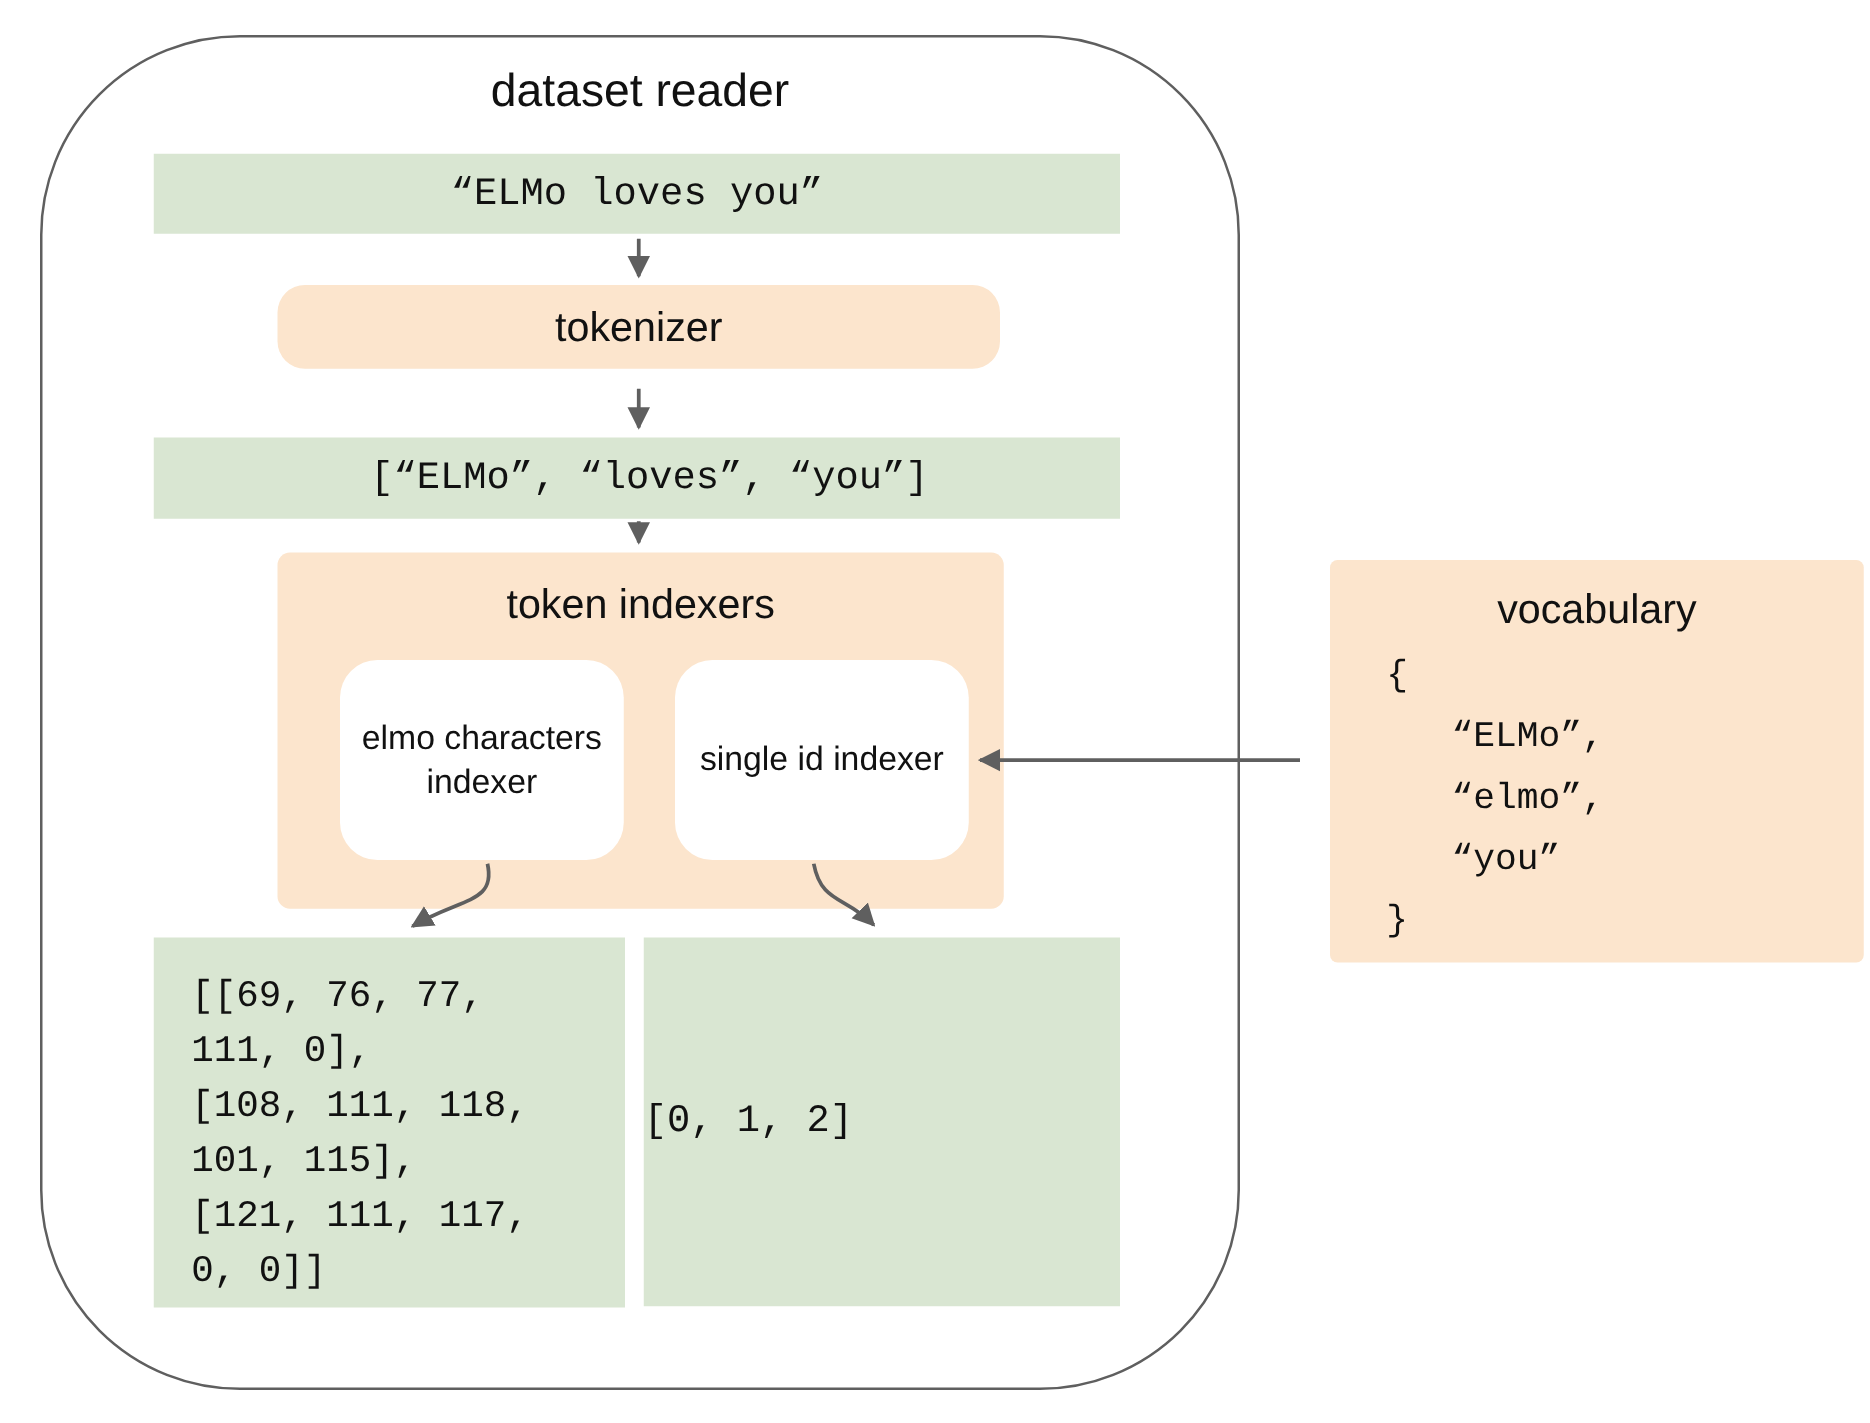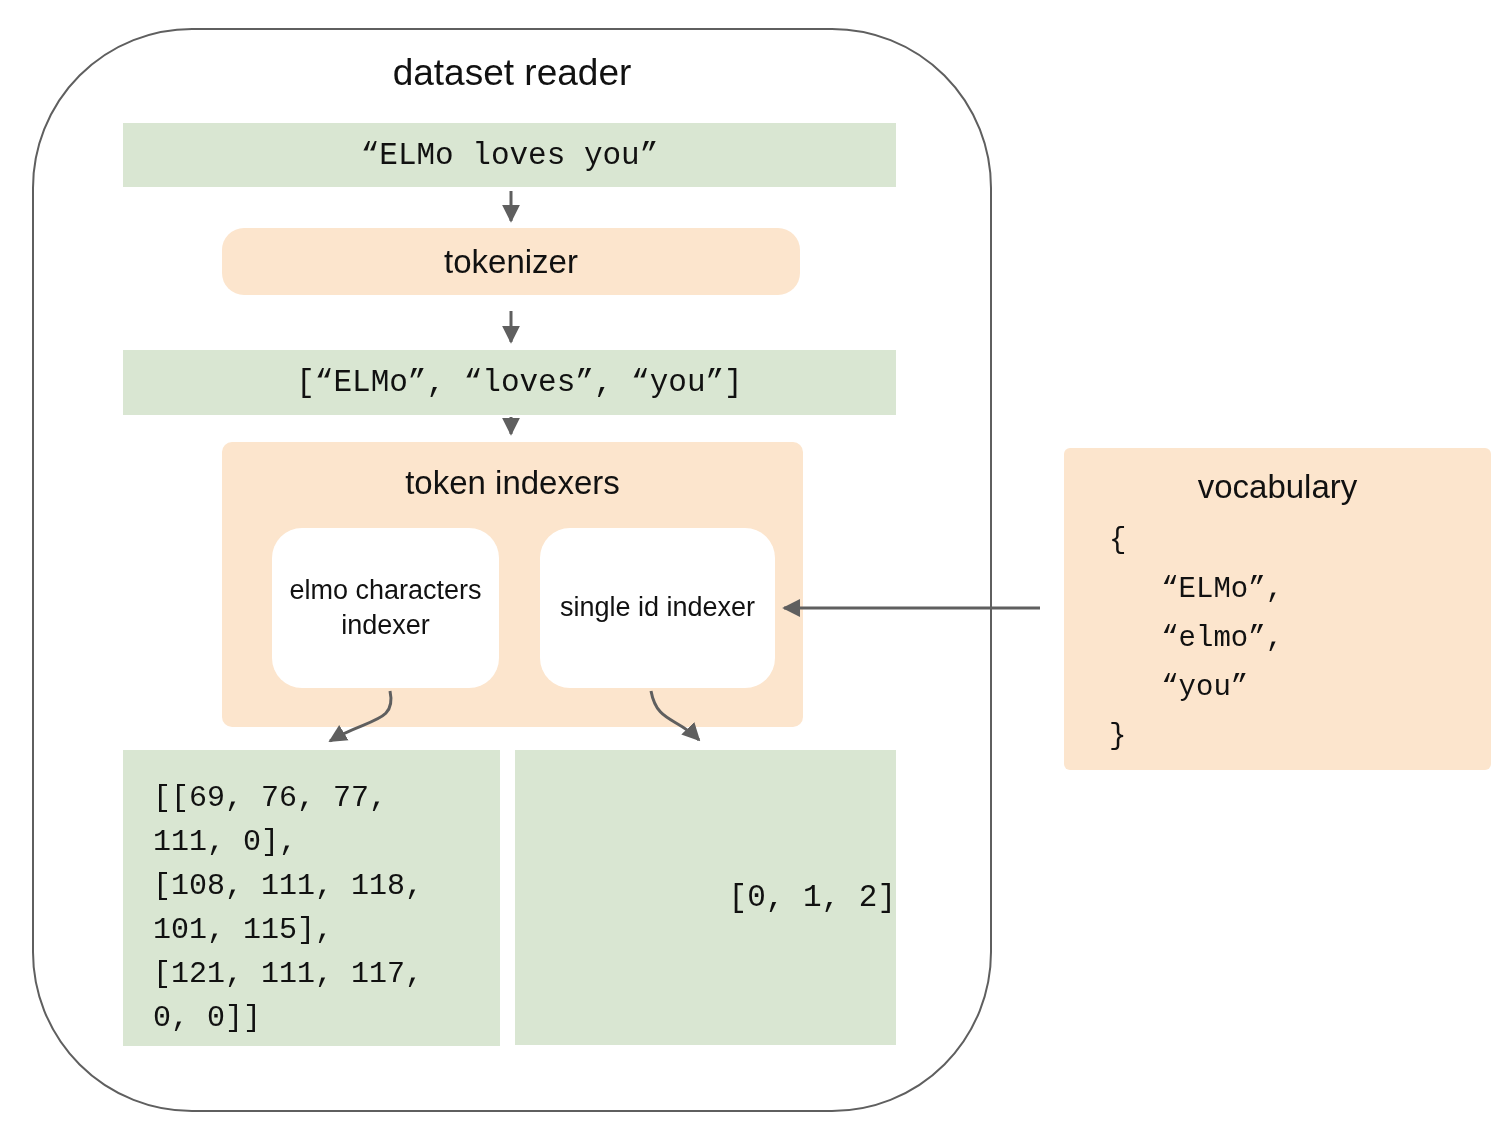--- a/index.html
+++ b/index.html
@@ -76,21 +76,21 @@
     left: 123px; top: 750px; width: 377px; height: 296px;
     background: var(--green);
     padding: 26px 0 0 30px;
     font-size: 30px;
     line-height: 44px;
   }
   .out-left div { white-space: pre; }
   .out-right {
     left: 515px; top: 750px; width: 381px; height: 295px;
     background: var(--green);
-    display: flex; align-items: center; justify-content: flex-end;
+    display: flex; align-items: center; justify-content: flex-start;
     font-size: 31px;
   }
 
   .vocab-box {
     left: 1040px; top: 448px; width: 427px; height: 322px;
     background: var(--orange);
     border-radius: 6px;
     padding-top: 20px;
     margin-left: 24px;
   }

